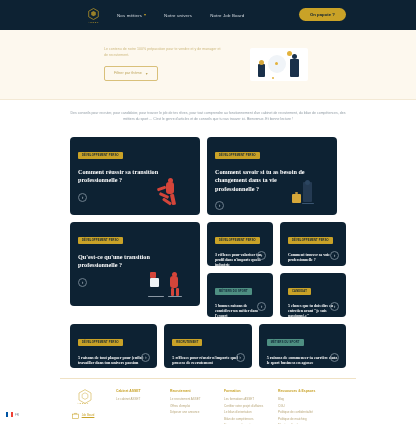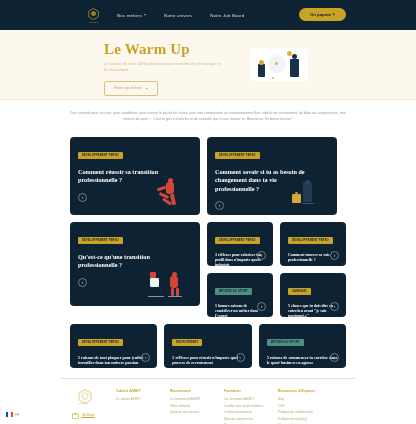--- a/index.html
+++ b/index.html
@@ -194,21 +194,20 @@
       <div class="nav-item">
         <span>Notre Job Board</span>
       </div>
     </div>
     <div class="header-cta">On papote ?</div>
   </div>
 
   <div class="hero">
     <div class="hero-inner">
       <div class="hero-left">
-        <div class="hero-title">Le Warm Up</div>
         <div class="hero-sub">Le contenu de notre 100% préparation pour te vendre et y de manager et de recrutement.</div>
         <div class="hero-btn">
           <span>Filtrer par thème</span>
           <span>▾</span>
         </div>
       </div>
       <div class="hero-illu">
         <div class="illu-card"></div>
         <div class="illu-blob"></div>
         <div class="dot-gold" style="width:5px;height:5px;left:41px;top:9px;"></div>

